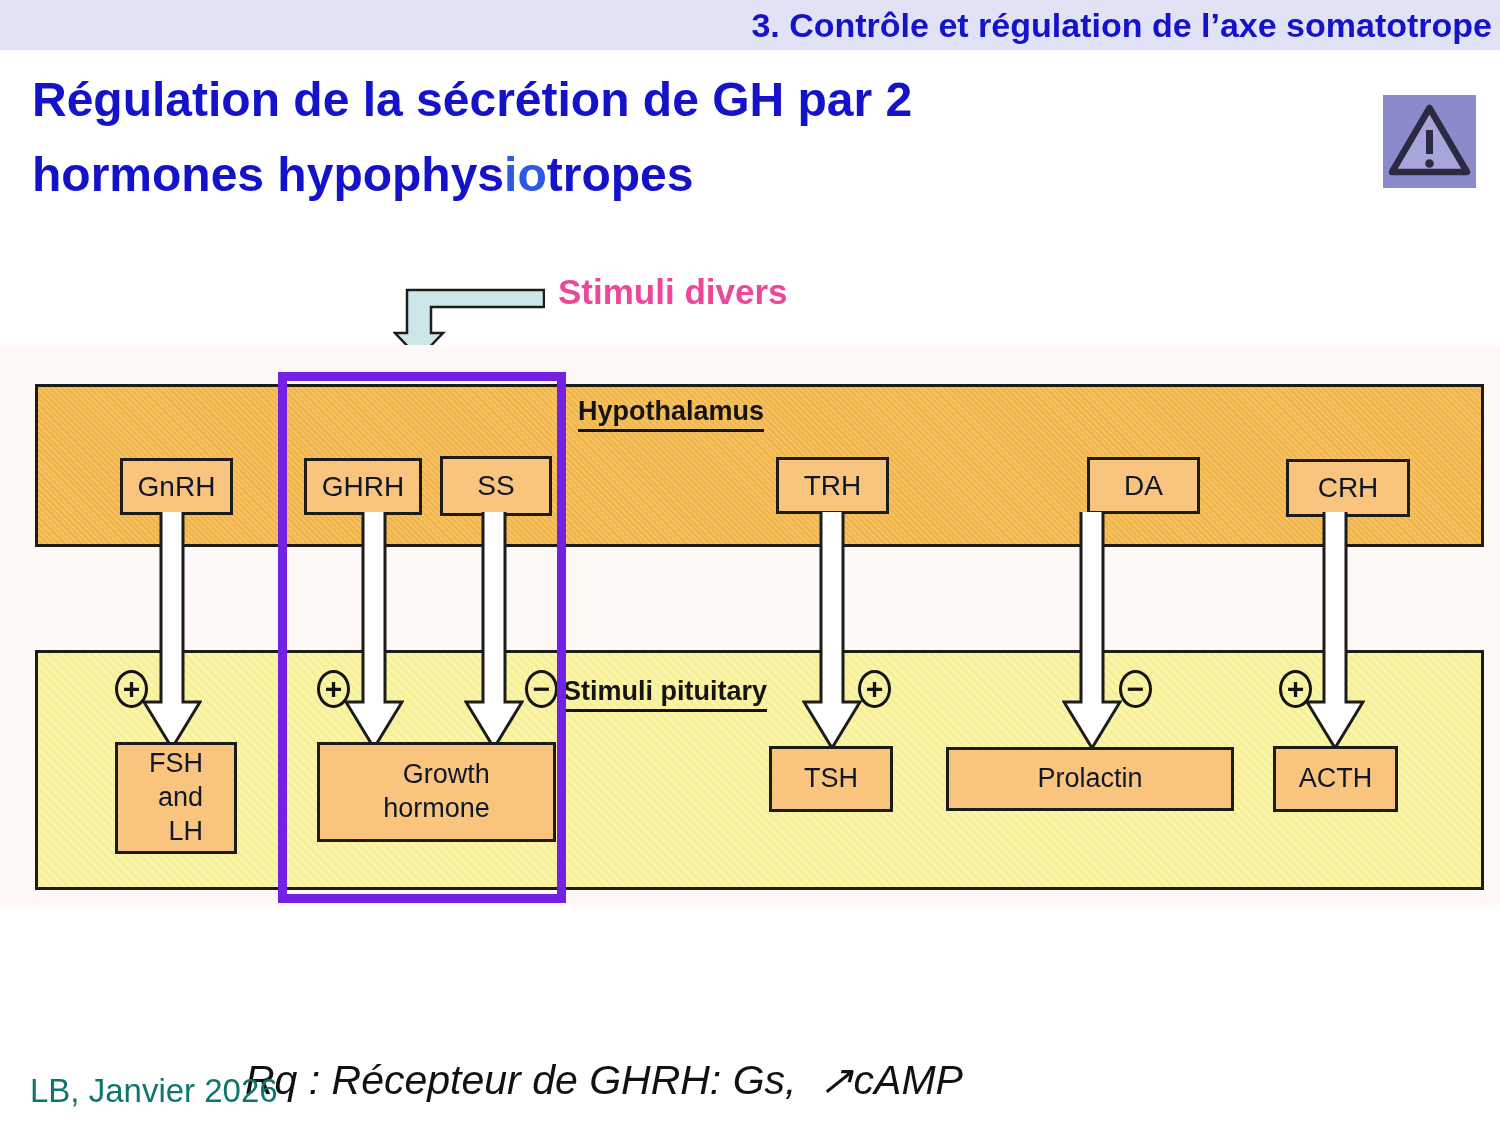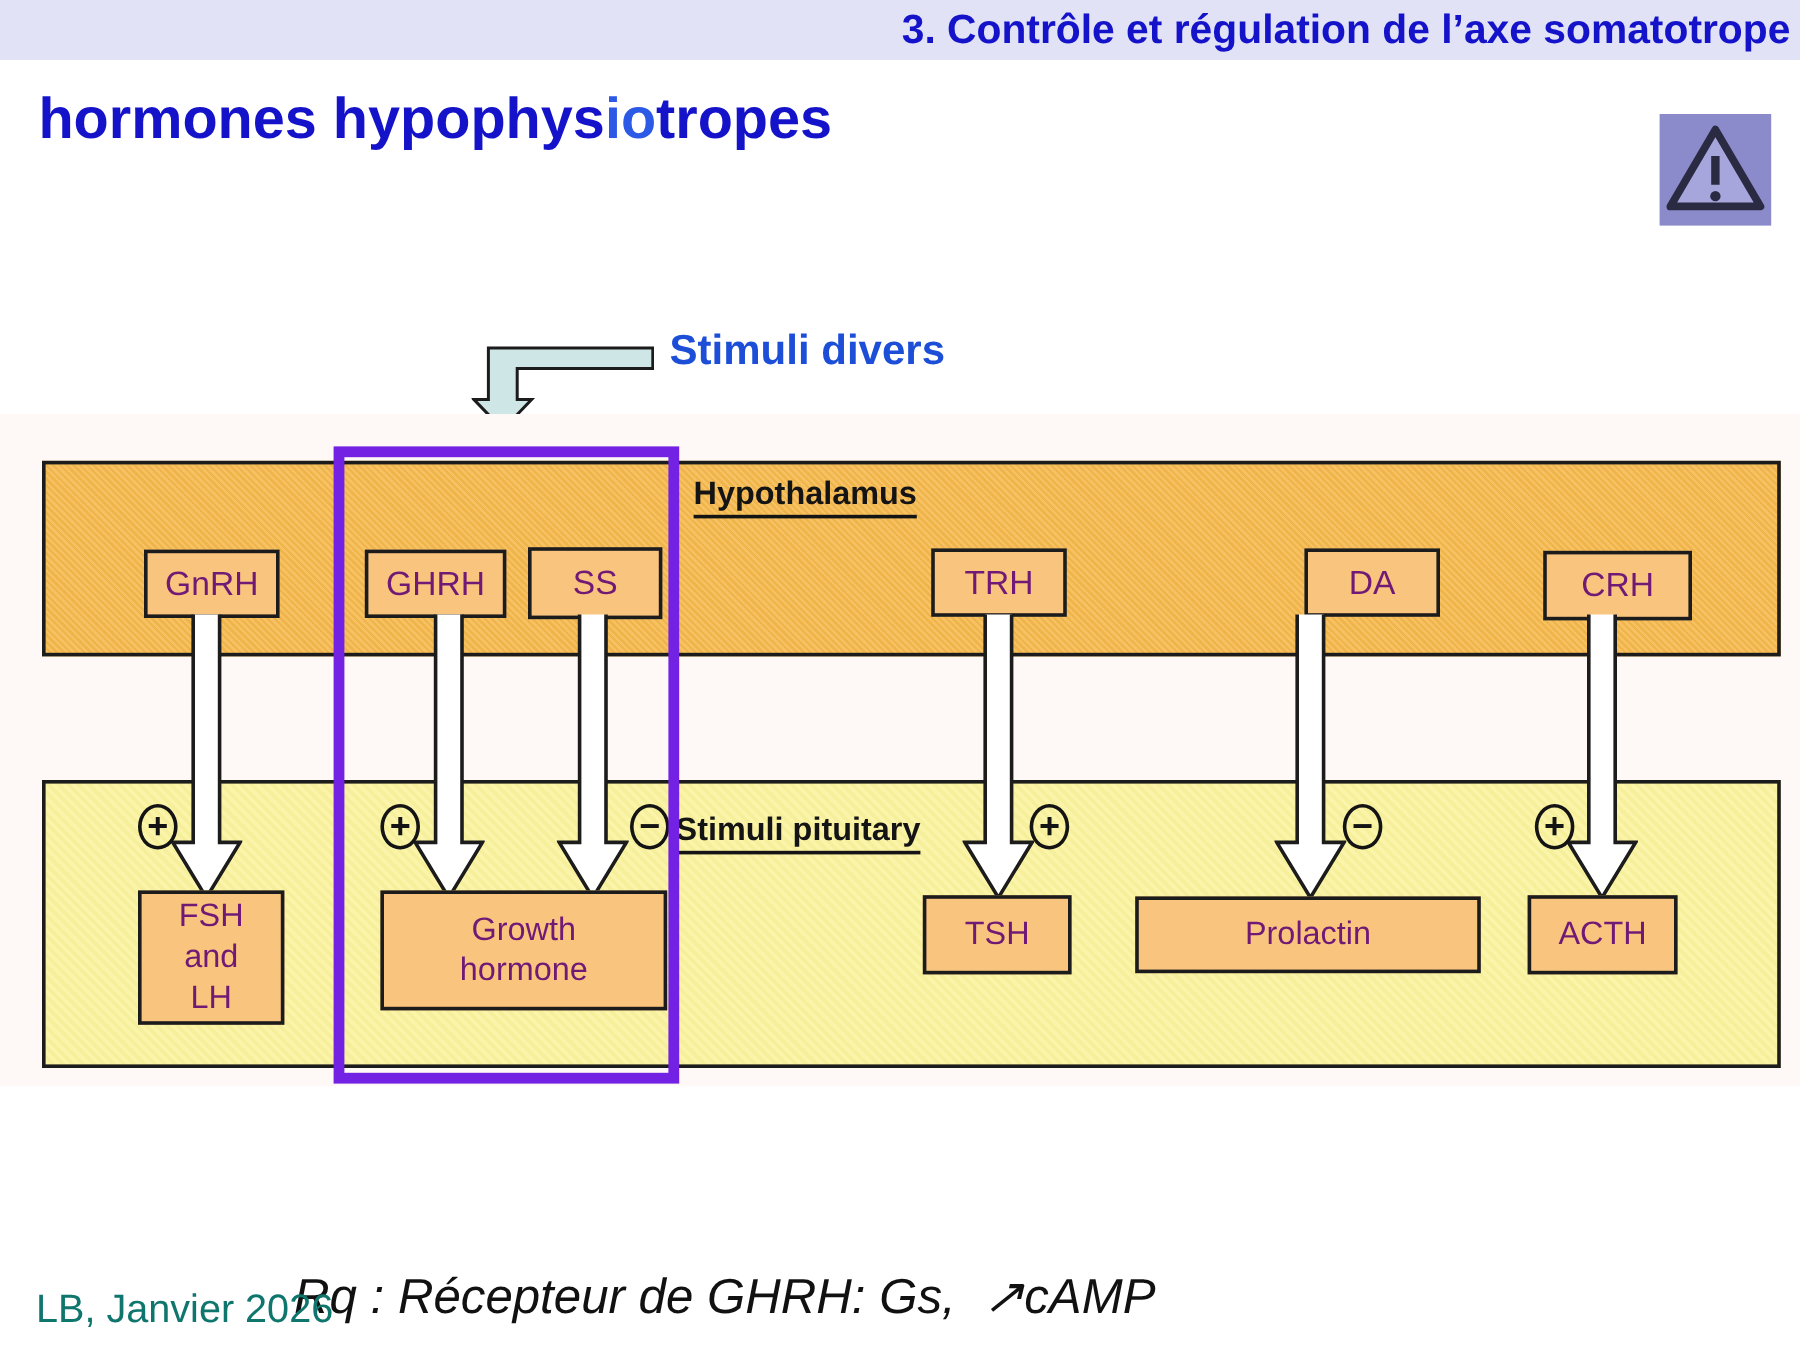--- a/index.html
+++ b/index.html
@@ -16,40 +16,40 @@
 
   
   .title{left:32px;top:62px;color:#1513C9;font-weight:bold;font-size:48px;line-height:75px;}
   .title .hl{color:#2C59E6;}
 
   
   .warning-box{left:1383px;top:95px;width:93px;height:93px;background:#8B8BCC;
     display:flex;align-items:center;justify-content:center;}
 
   
-  .stimuli-label{left:558px;top:272px;font-size:35px;font-weight:bold;color:#1d4ed8;white-space:nowrap;}
+  .stimuli-label{left:558px;top:272px;font-size:35px;font-weight:bold;color:#ec4899;white-space:nowrap;}
 
   
   .scan-bg{left:0;top:345px;width:1500px;height:560px;background:#FEF8F6;}
 
   
   .band{border:3px solid #1c1c1c;}
   .hypo-band{left:35px;top:384px;width:1449px;height:163px;background:#F5B94E;
     background-image:repeating-linear-gradient(45deg,rgba(255,255,255,0.12) 0 2px,rgba(140,90,10,0.05) 2px 4px);}
   .pit-band{left:35px;top:650px;width:1449px;height:240px;background:#FAF3A0;
     background-image:repeating-linear-gradient(45deg,rgba(255,255,255,0.10) 0 3px,rgba(150,140,20,0.04) 3px 6px);}
 
   .band-label{font-weight:bold;font-size:27px;color:#141414;border-bottom:3px solid #141414;
     padding-bottom:2px;white-space:nowrap;}
   .hypo-label{left:578px;top:396px;}
   .pit-label{left:563px;top:676px;}
 
   
   .hbox,.pbox{background:#F8C47E;border:3px solid #1c1c1c;display:flex;align-items:center;
-    justify-content:center;font-size:28px;color:#701a75;text-align:center;}
+    justify-content:center;font-size:28px;color:#0f172a;text-align:right;}
   .pbox{white-space:pre-line;line-height:1.25;font-size:27px;}
 
   
   .sign{width:33px;height:38px;border:3px solid #141414;border-radius:50%;
     display:flex;align-items:center;justify-content:center;font-size:30px;font-weight:bold;
     color:#141414;line-height:1;}
 
   
   .purple-rect{left:278px;top:372px;width:288px;height:531px;border:9px solid #7321E3;}
 
@@ -64,20 +64,21 @@
   .footer{left:30px;top:1072px;font-size:33px;color:#0f766e;}
 </style>
 </head>
 <body>
 
 <div class="abs header-band">
   <span>3. Contrôle et régulation de l’axe somatotrope</span>
 </div>
 
 <div class="abs title">
+  <div>Régulation de la sécrétion de GH par 2</div>
   <div><span>hormones hypophys</span><span class="hl">io</span><span>tropes</span></div>
 </div>
 
 <div class="abs warning-box">
   <svg width="93" height="93" viewBox="0 0 93 93">
     <path d="M46.5,13 L84,77 L9,77 Z" fill="#A6A6DC" stroke="#2A2A42" stroke-width="6.5" stroke-linejoin="round"></path>
     <line x1="46.5" y1="35" x2="46.5" y2="59" stroke="#2A2A42" stroke-width="7"></line>
     <circle cx="46.5" cy="68.5" r="4.3" fill="#2A2A42"></circle>
   </svg>
 </div>

